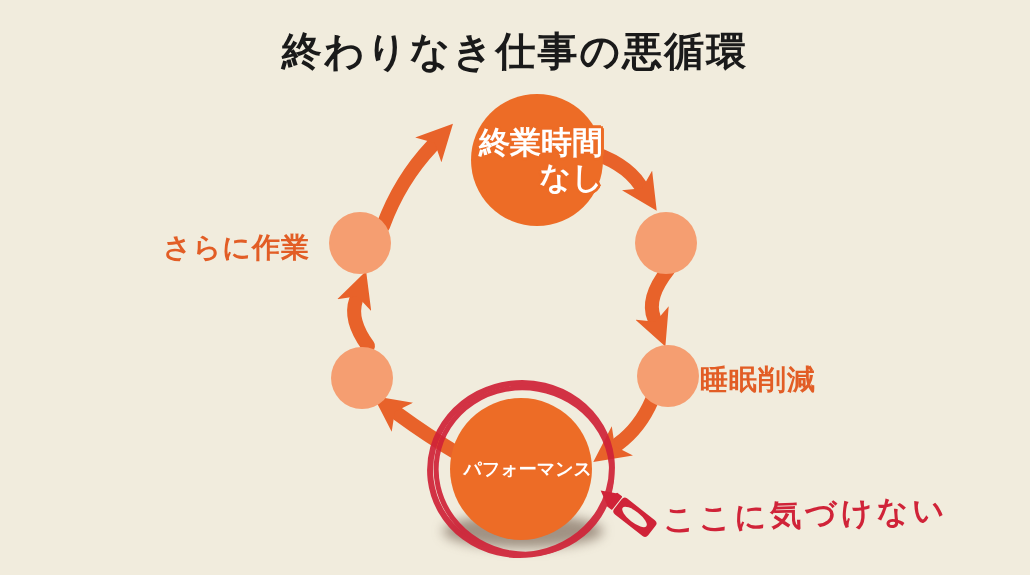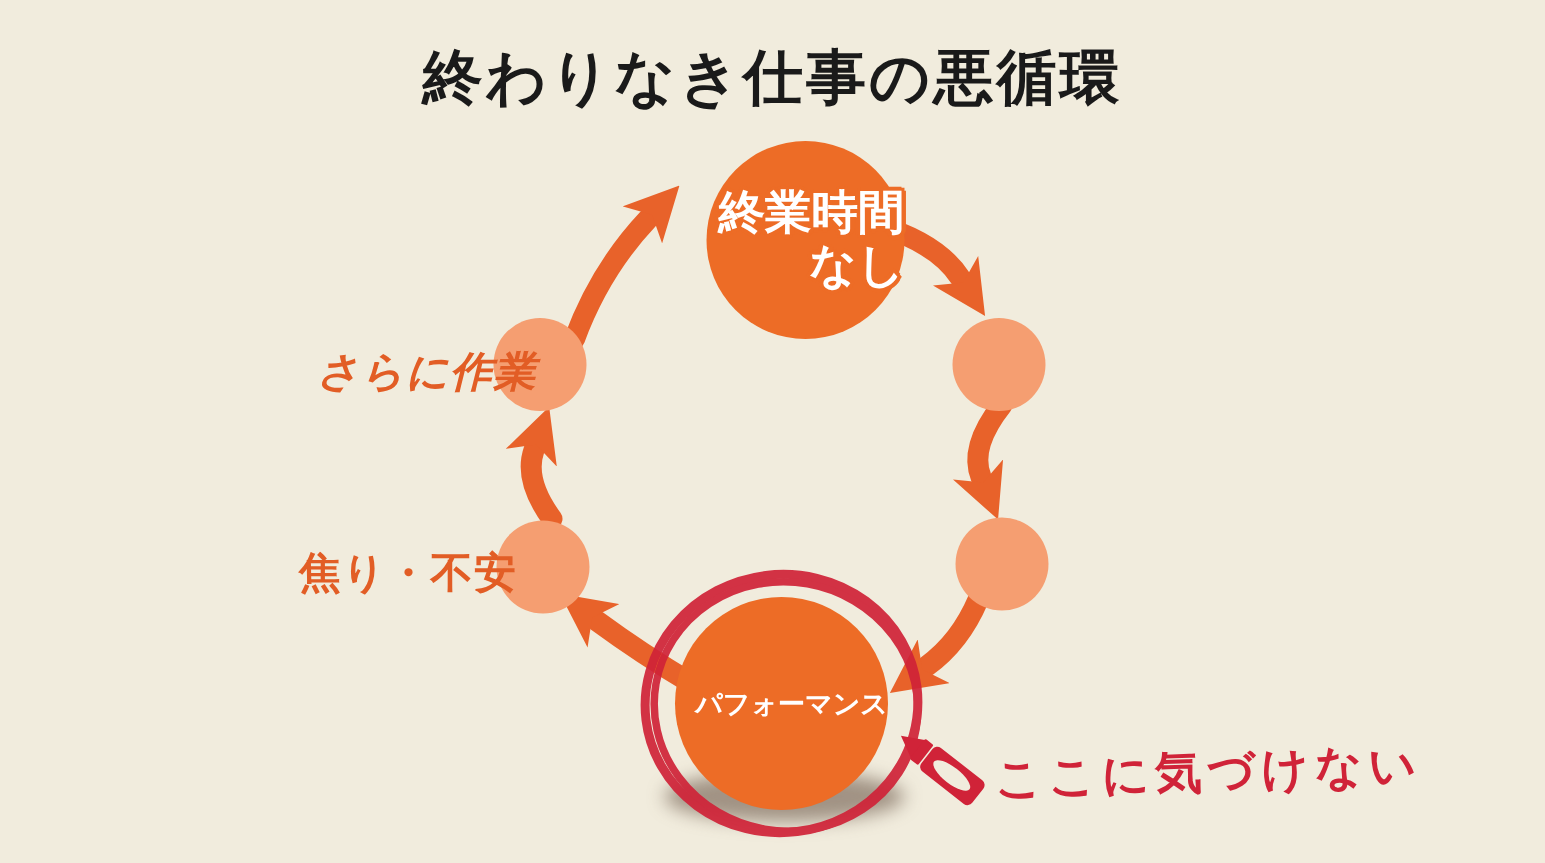--- a/index.html
+++ b/index.html
@@ -83,21 +83,21 @@
     z-index: 2;
     font-size: 28px;
     font-weight: 900;
     letter-spacing: 1px;
     color: var(--label-orange, #e25d25);
     white-space: nowrap;
   }
   .label-little-more { left: 700px; top: 228px; }
   .label-sleep       { left: 700px; top: 361px; }
   .label-anxiety     { right: 685px; top: 363px; }
-  .label-more-work   { right: 672px; top: 229px; font-style: italic; }
+  .label-more-work   { right: 720px; top: 229px; }
   .ground-shadow {
     position: absolute;
     left: 443px; top: 514px;
     width: 160px; height: 34px;
     background: rgba(95, 72, 58, 0.55);
     border-radius: 50%;
     filter: blur(6px);
     z-index: 1;
   }
   .red-annotation {
@@ -142,27 +142,27 @@
   <div class="ground-shadow"></div>
 
   <div class="node-circle node-big node-top">
     <div class="big-line">終業時間</div>
     <div class="big-line">なし</div>
   </div>
 
   <div class="node-circle node-small" style="left:635px; top:212px;"></div>
 
   <div class="node-circle node-small" style="left:637px; top:345px;"></div>
+  <div class="node-label label-sleep">睡眠削減</div>
 
   <div class="node-circle node-big node-perf">
     <div class="perf-line1">パフォーマンス</div>
   </div>
 
   <div class="node-circle node-small" style="left:331px; top:347px;"></div>
-  <div class="node-label label-anxiety">焦り・不安</div>
 
   <div class="node-circle node-small" style="left:329px; top:212px;"></div>
   <div class="node-label label-more-work">さらに作業</div>
 
   <svg class="overlay ring-layer" viewBox="0 0 1030 575" xmlns="http://www.w3.org/2000/svg">
     <g style="stroke: var(--accent-red, #d02338);" fill="none" stroke-linecap="round" opacity="0.92">
       <ellipse cx="521" cy="469" rx="91" ry="86" stroke-width="6" transform="rotate(-7 521 469)"></ellipse>
       <ellipse cx="524" cy="471" rx="88" ry="83" stroke-width="5" transform="rotate(10 524 471)"></ellipse>
     </g>
   </svg>

